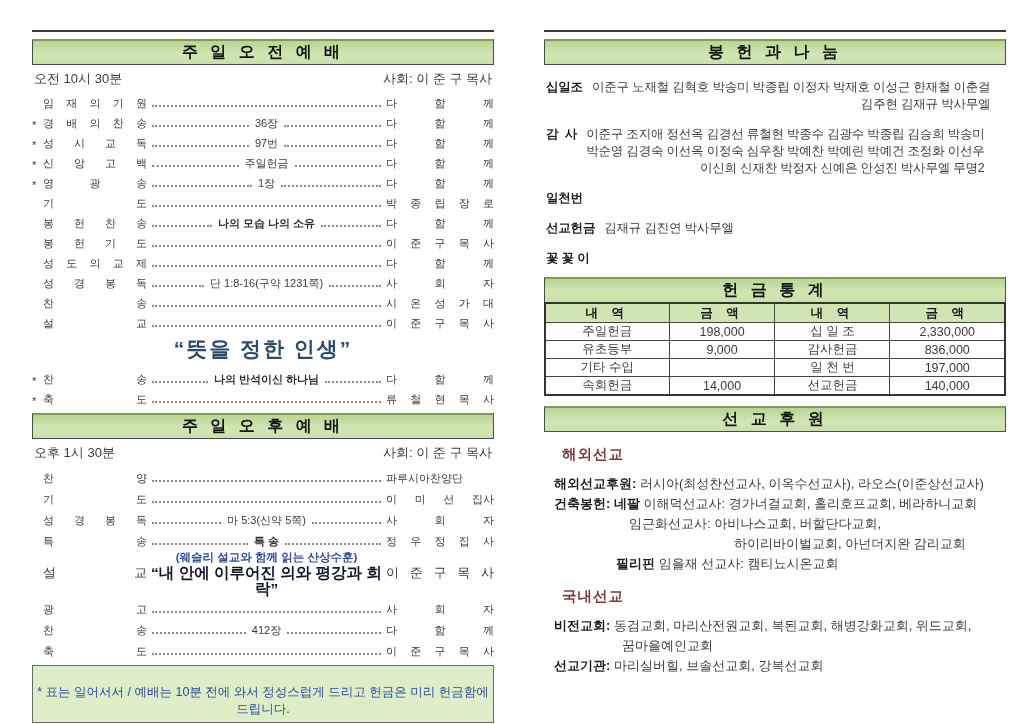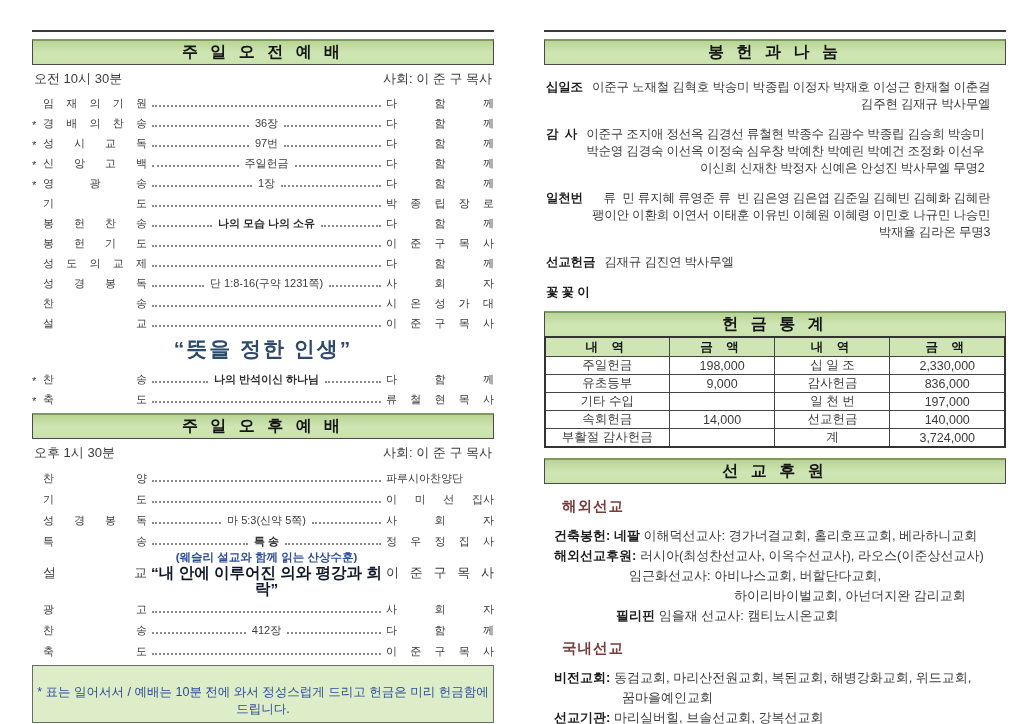--- a/index.html
+++ b/index.html
@@ -258,23 +258,20 @@
 김주현 김재규 박사무엘</span>
     </div>
     <div class="entry">
       <span class="elbl">감  사</span>
       <span class="etxt">이준구 조지애 정선옥 김경선 류철현 박종수 김광수 박종립 김승희 박송미
 박순영 김경숙 이선옥 이정숙 심우창 박예찬 박예린 박예건 조정화 이선우
 이신희 신재찬 박정자 신예은 안성진 박사무엘 무명2</span>
     </div>
     <div class="entry">
       <span class="elbl">일천번</span>
-      <span class="etxt">류  민 류지혜 류영준 류  빈 김은영 김은엽 김준일 김혜빈 김혜화 김혜란
-팽이안 이환희 이연서 이태훈 이유빈 이혜원 이혜령 이민호 나규민 나승민
-박재율 김라온 무명3</span>
     </div>
     <div class="entry">
       <span class="elbl">선교헌금</span>
       <span class="etxt">김재규 김진연 박사무엘</span>
     </div>
     <div class="entry" style="margin-bottom:10px">
       <span class="elbl">꽃 꽃 이</span>
       <span class="etxt"></span>
     </div>
   </div>
@@ -307,36 +304,30 @@
       <td></td>
       <td>일 천 번</td>
       <td>197,000</td>
     </tr>
     <tr>
       <td>속회헌금</td>
       <td>14,000</td>
       <td>선교헌금</td>
       <td>140,000</td>
     </tr>
-    <tr>
-      <td>부활절 감사헌금</td>
-      <td></td>
-      <td>계</td>
-      <td>3,724,000</td>
-    </tr>
   </tbody>
     </table>
 
   <div class="bar missionbar">
     <span>선 교 후 원</span>
   </div>
 
   <div class="subhead">해외선교</div>
+  <div class="mline m-ind0"><b>해외선교후원:</b> <span>러시아(최성찬선교사, 이옥수선교사), 라오스(이준상선교사)</span></div>
   <div class="mline m-ind0"><b>건축봉헌: 네팔</b> <span>이해덕선교사: 경가너걸교회, 홀리호프교회, 베라하니교회</span></div>
-  <div class="mline m-ind0"><b>해외선교후원:</b> <span>러시아(최성찬선교사, 이옥수선교사), 라오스(이준상선교사)</span></div>
   <div class="mline m-ind1"><span>임근화선교사: 아비나스교회, 버할단다교회,</span></div>
   <div class="mline m-ind2"><span>하이리바이벌교회, 아넌더지완 감리교회</span></div>
   <div class="mline m-ind3"><b>필리핀</b> <span>임을재 선교사: 캠티뇨시온교회</span></div>
 
   <div class="subhead">국내선교</div>
   <div class="mline m-ind0"><b>비전교회:</b> <span>동검교회, 마리산전원교회, 복된교회, 해병강화교회, 위드교회,</span></div>
   <div class="mline m-ind4"><span>꿈마을예인교회</span></div>
   <div class="mline m-ind0"><b>선교기관:</b> <span>마리실버힐, 브솔선교회, 강복선교회</span></div>
 </div>
 

